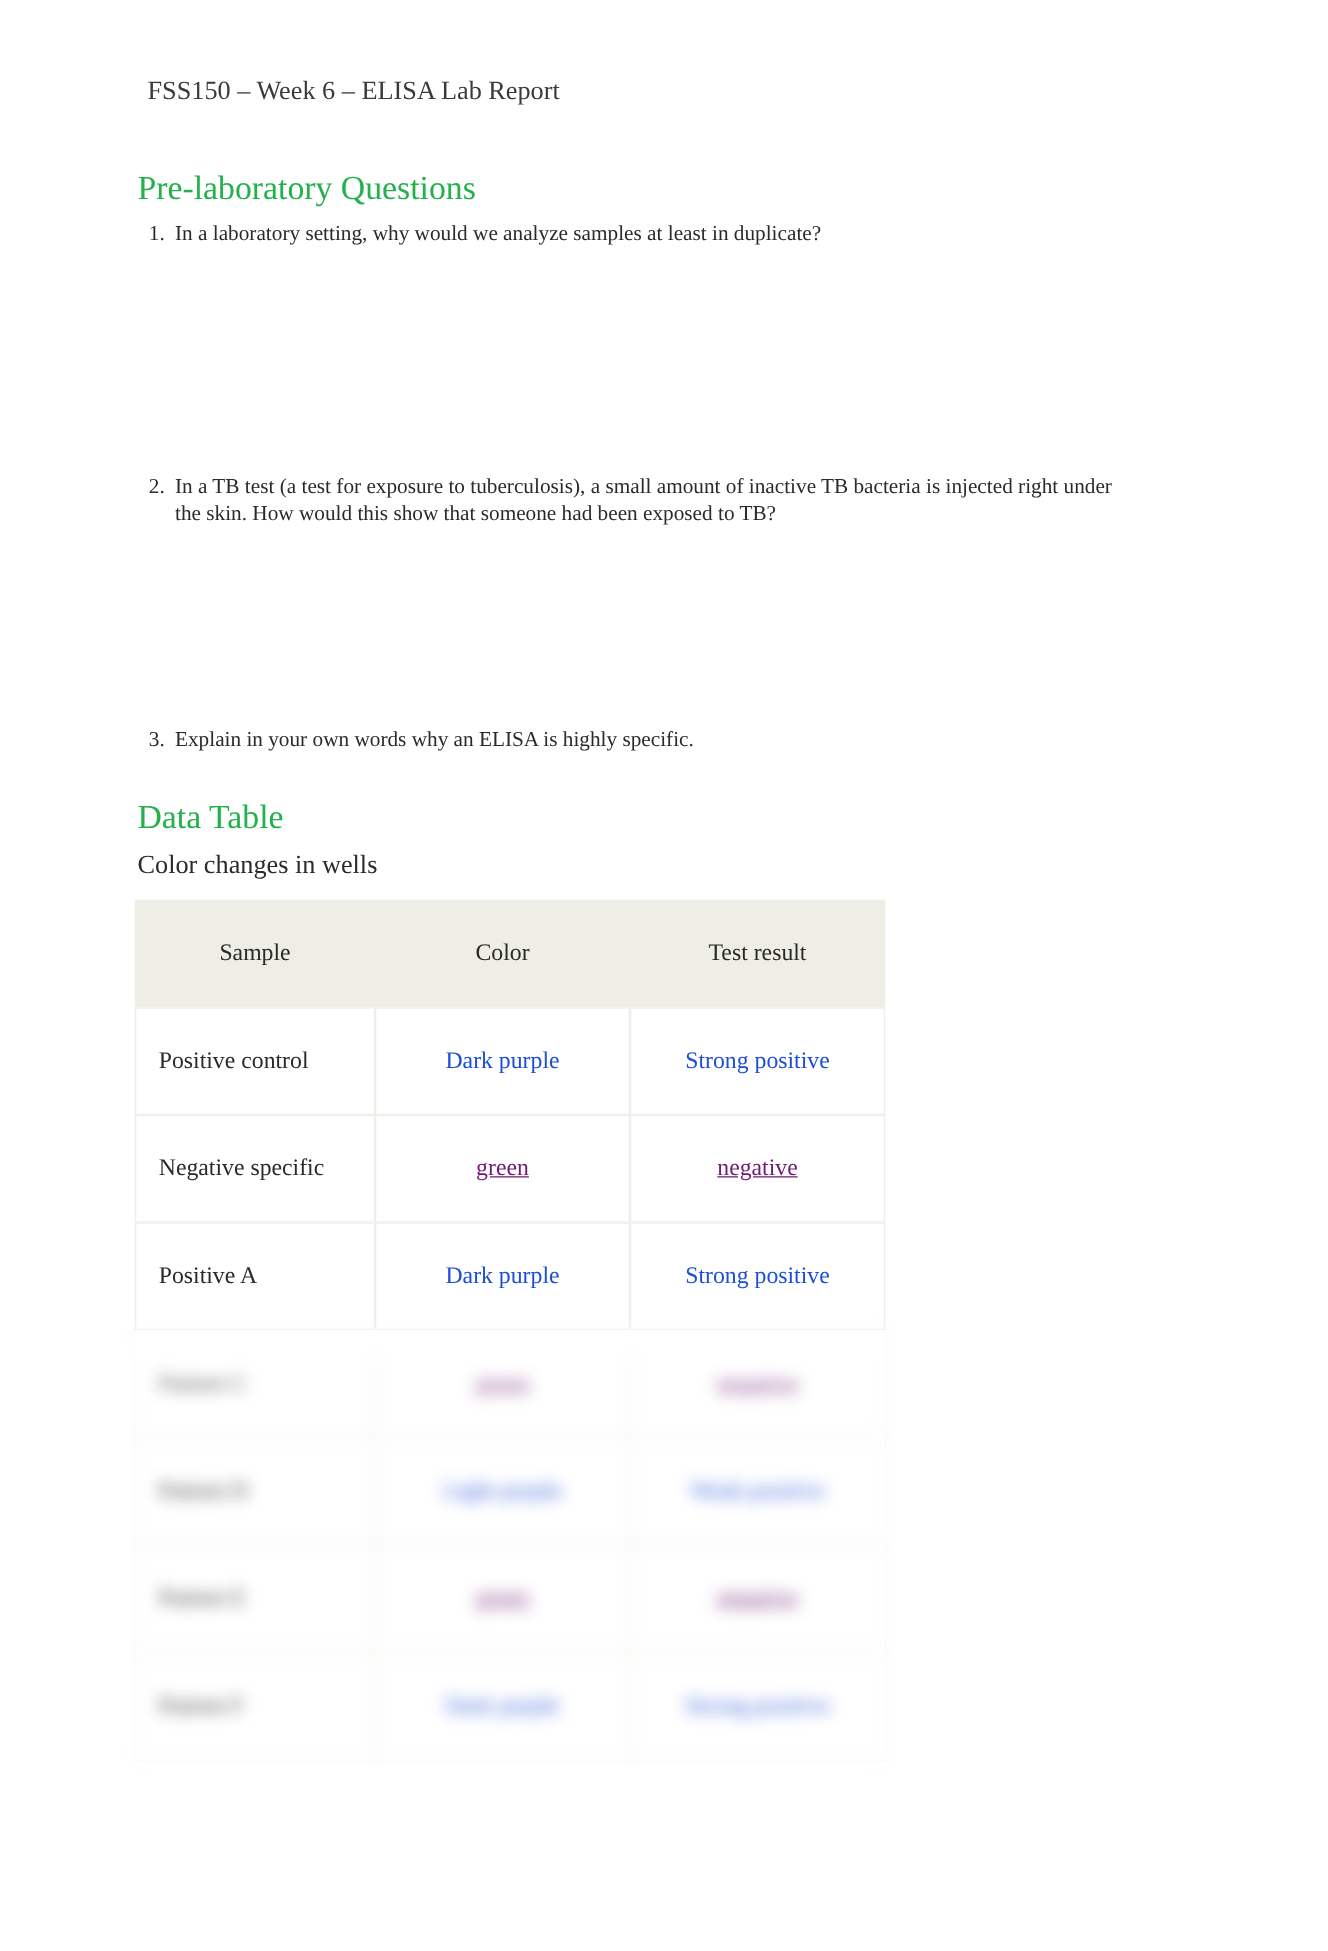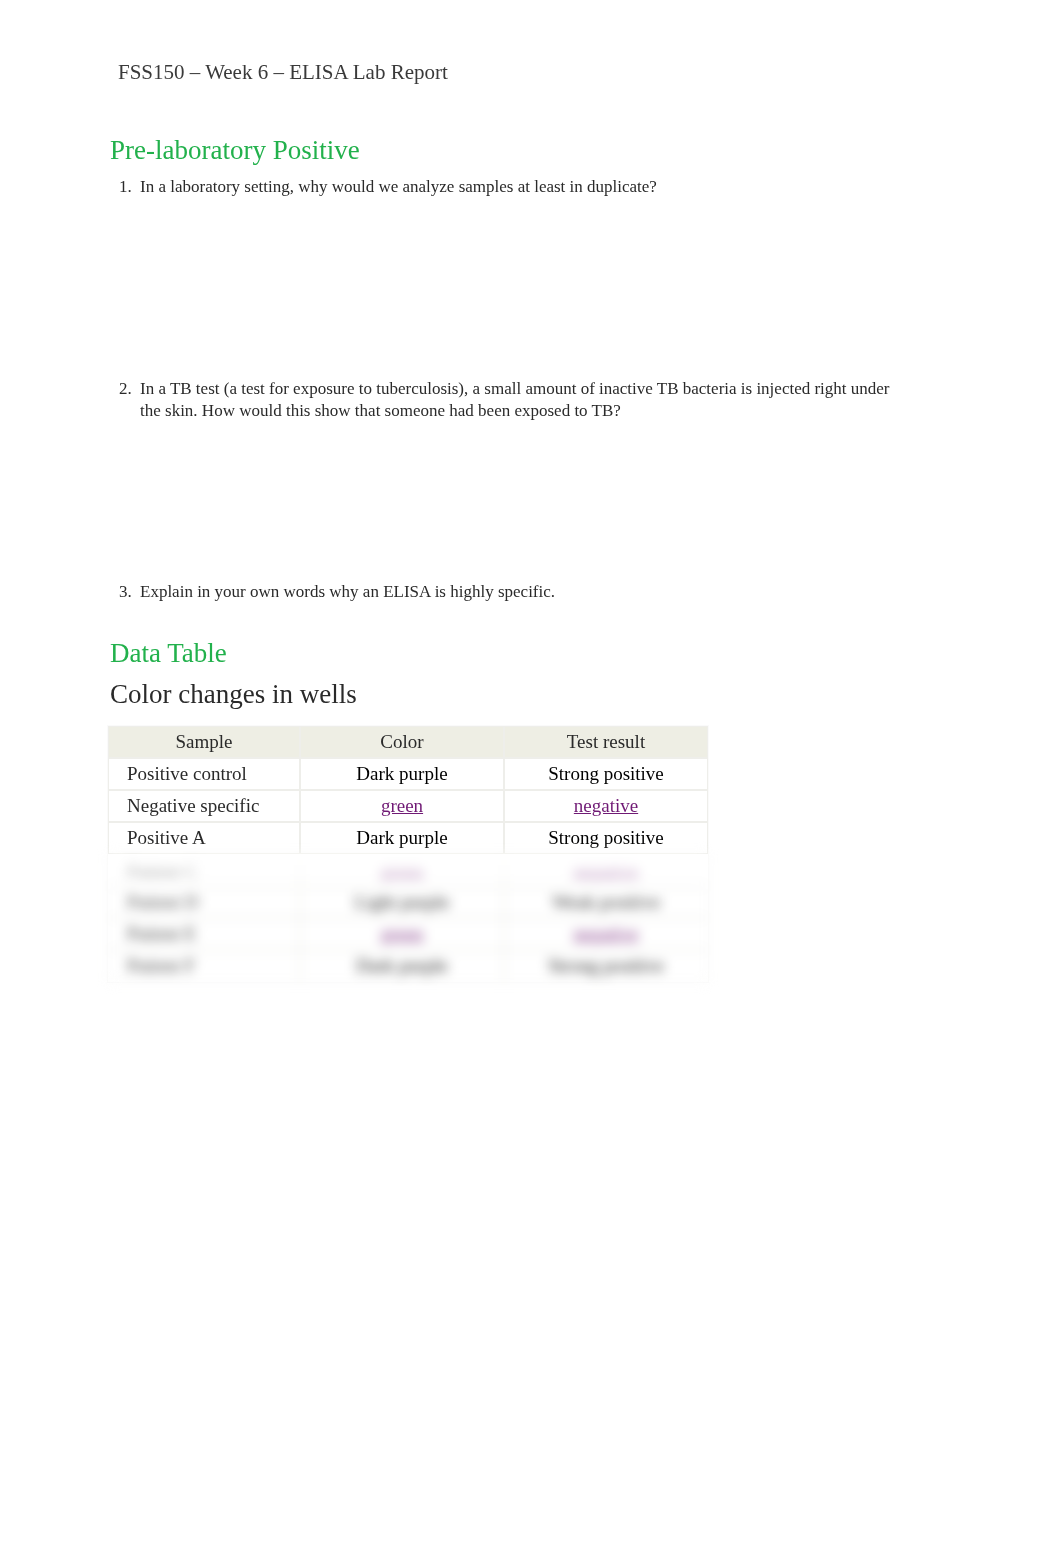--- a/index.html
+++ b/index.html
@@ -35,59 +35,59 @@
     color: #2a2a2a;
   }
   .qlist li {
     margin-bottom: 180px;
     padding-left: 4px;
     line-height: 1.28;
   }
   .qlist li.q2 { margin-bottom: 160px; }
   .qlist li.q3 { margin-bottom: 35px; }
   .table-subheading {
-    font-size: 27px;
+    font-size: 21px;
     margin: 6px 0 16px 0;
   }
 
   
   .tbl-wrap {
     width: 600px;
     margin-left: -2px;
     box-shadow: 0 0 0 1px rgba(0,0,0,0.02);
   }
   table.data-table {
     border-collapse: separate;
     border-spacing: 0;
     width: 100%;
     table-layout: fixed;
     font-size: 19px;
   }
   table.data-table th,
   table.data-table td {
     box-sizing: border-box;
-    padding: 4px 18px;
+    padding: 31px 18px;
     border: 1px solid #eeeeea;
     background: #ffffff;
     vertical-align: middle;
   }
   table.data-table th {
     background: #eeeee4;
     font-weight: normal;
     text-align: center;
     color: #2a2a2a;
   }
   table.data-table td.sample {
     text-align: left;
     color: #2a2a2a;
   }
   table.data-table td.center {
     text-align: center;
   }
-  .val-blue { color: #000000; }
+  .val-blue { color: #1d4ed8; }
   .val-green { color: #701a75; text-decoration: underline; }
 
   
   .blur-zone {
     position: relative;
   }
   .blur-content {
     filter: blur(6px);
     opacity: 0.9;
     pointer-events: none;
@@ -100,21 +100,21 @@
     pointer-events: none;
   }
 </style>
 </head>
 <body>
 
 <div class="page">
 
   <div class="doc-header">FSS150 – Week 6 – ELISA Lab Report</div>
 
-  <div class="section-heading">Pre-laboratory Positive</div>
+  <div class="section-heading">Pre-laboratory Questions</div>
 
   <ol class="qlist">
     <li class="q1">In a laboratory setting, why would we analyze samples at least in duplicate?</li>
     <li class="q2">In a TB test (a test for exposure to tuberculosis), a small amount of inactive TB bacteria is injected right under the skin. How would this show that someone had been exposed to TB?</li>
     <li class="q3">Explain in your own words why an ELISA is highly specific.</li>
   </ol>
 
   <div class="section-heading">Data Table</div>
 
   <div class="table-subheading">Color changes in wells</div>

